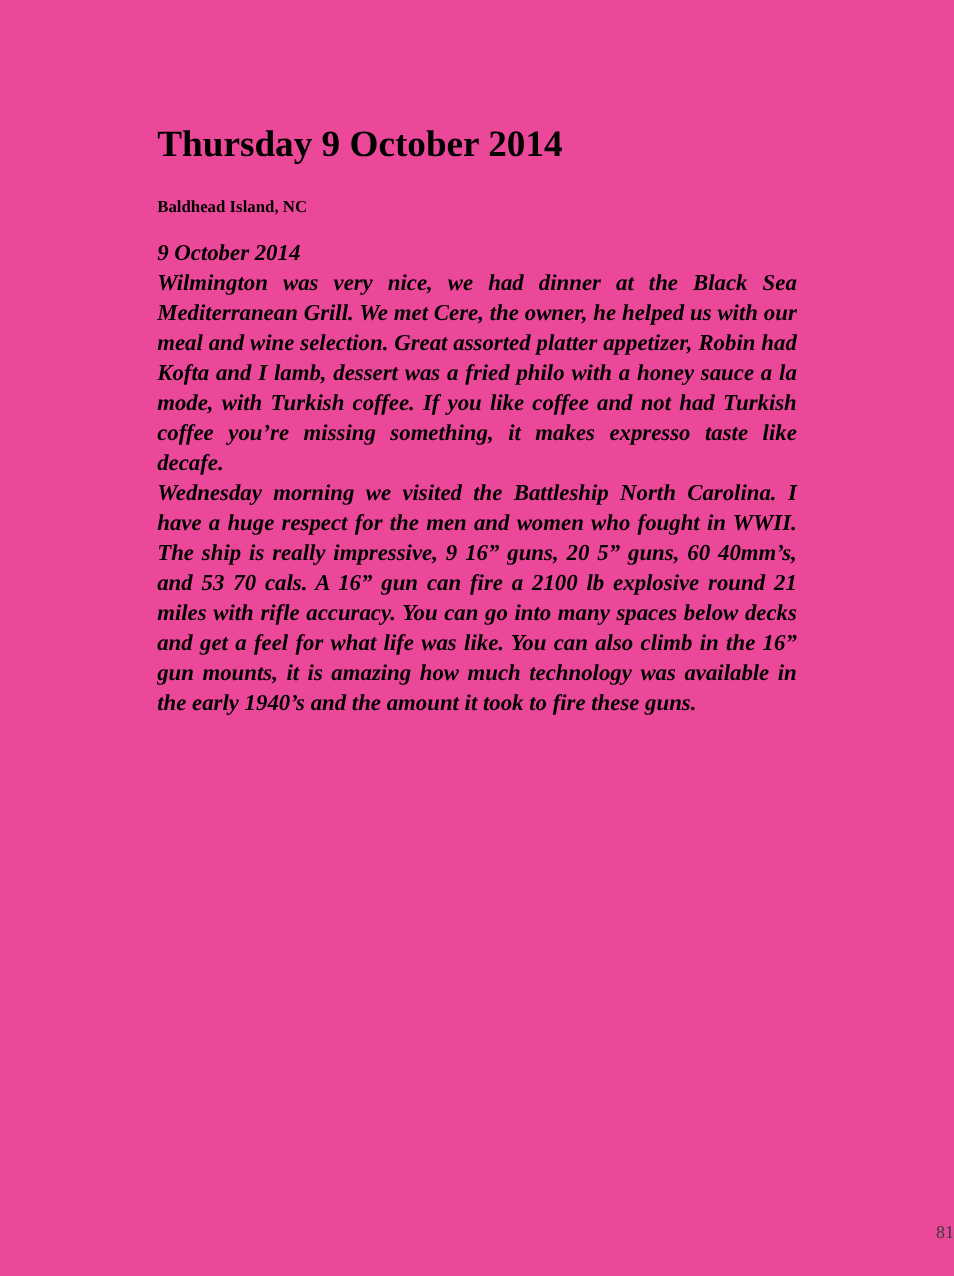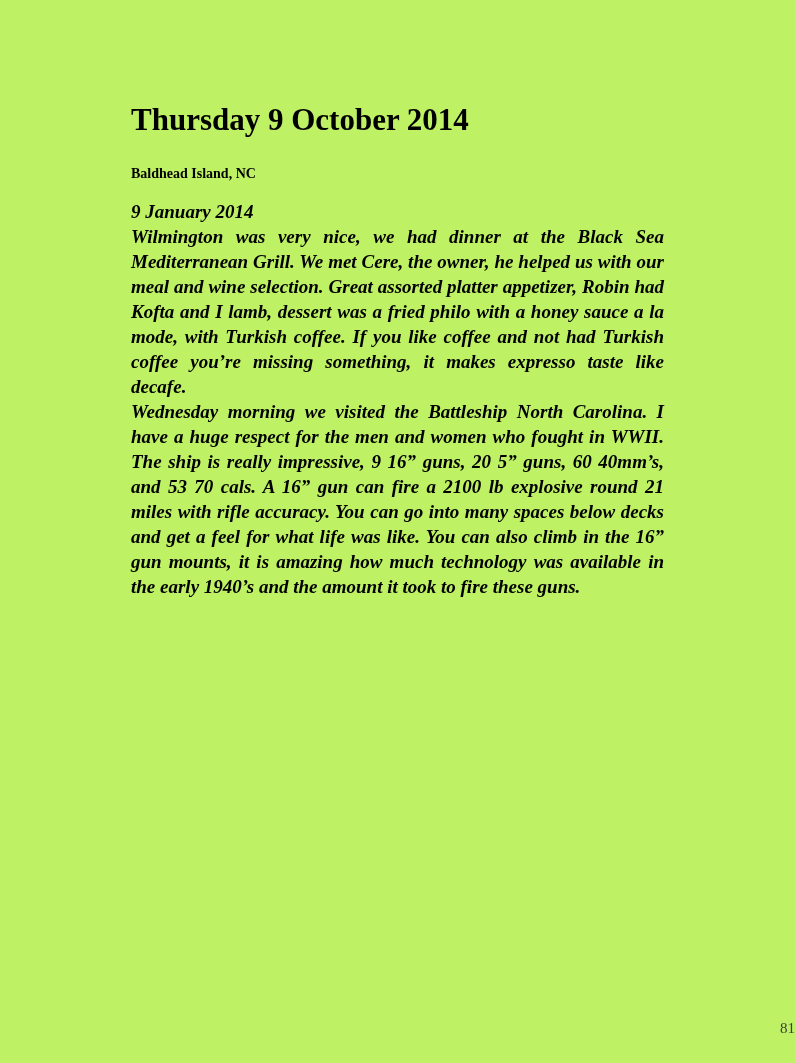--- a/index.html
+++ b/index.html
@@ -4,21 +4,21 @@
 <style>
   html, body {
     margin: 0;
     padding: 0;
     background: #ffffff;
   }
   .page {
     position: relative;
     width: 795px;
     height: 1063px;
-    background: #bef264;
+    background: #ec4899;
     overflow: hidden;
     font-family: "Liberation Serif", "DejaVu Serif", serif;
     color: #000000;
   }
   .content {
     position: absolute;
     left: 131px;
     top: 101px;
     width: 533px;
   }
@@ -62,19 +62,19 @@
   }
 </style>
 </head>
 <body>
 
 <div class="page">
   <div class="content">
     <h1 class="doc-title">Thursday 9 October 2014</h1>
     <div class="doc-subtitle">Baldhead Island, NC</div>
     <div class="entry-body">
-      <p class="dateline">9 January 2014</p>
+      <p class="dateline">9 October 2014</p>
       <p>Wilmington was very nice, we had dinner at the Black Sea Mediterranean Grill. We met Cere, the owner, he helped us with our meal and wine selection. Great assorted platter appetizer, Robin had Kofta and I lamb, dessert was a fried philo with a honey sauce a la mode, with Turkish coffee. If you like coffee and not had Turkish coffee you’re missing something, it makes expresso taste like decafe.</p>
       <p>Wednesday morning we visited the Battleship North Carolina. I have a huge respect for the men and women who fought in WWII. The ship is really impressive, 9 16” guns, 20 5” guns, 60 40mm’s, and 53 70 cals. A 16” gun can fire a 2100 lb explosive round 21 miles with rifle accuracy. You can go into many spaces below decks and get a feel for what life was like. You can also climb in the 16” gun mounts, it is amazing how much technology was available in the early 1940’s and the amount it took to fire these guns.</p>
     </div>
   </div>
   <div class="page-footer">81</div>
 </div>
 
 </body></html>

